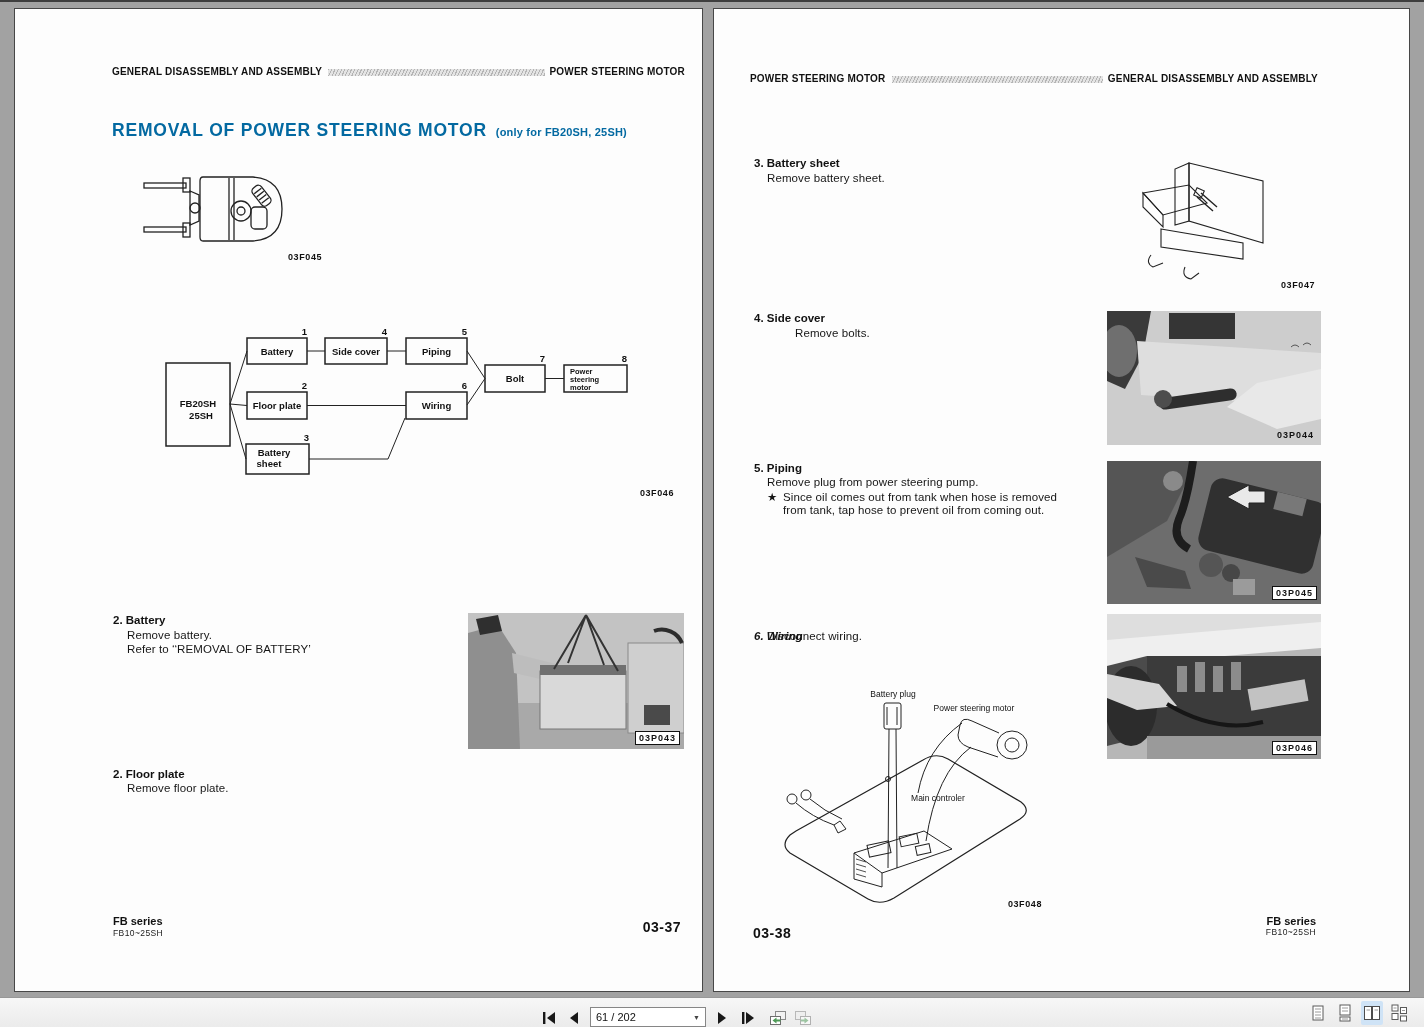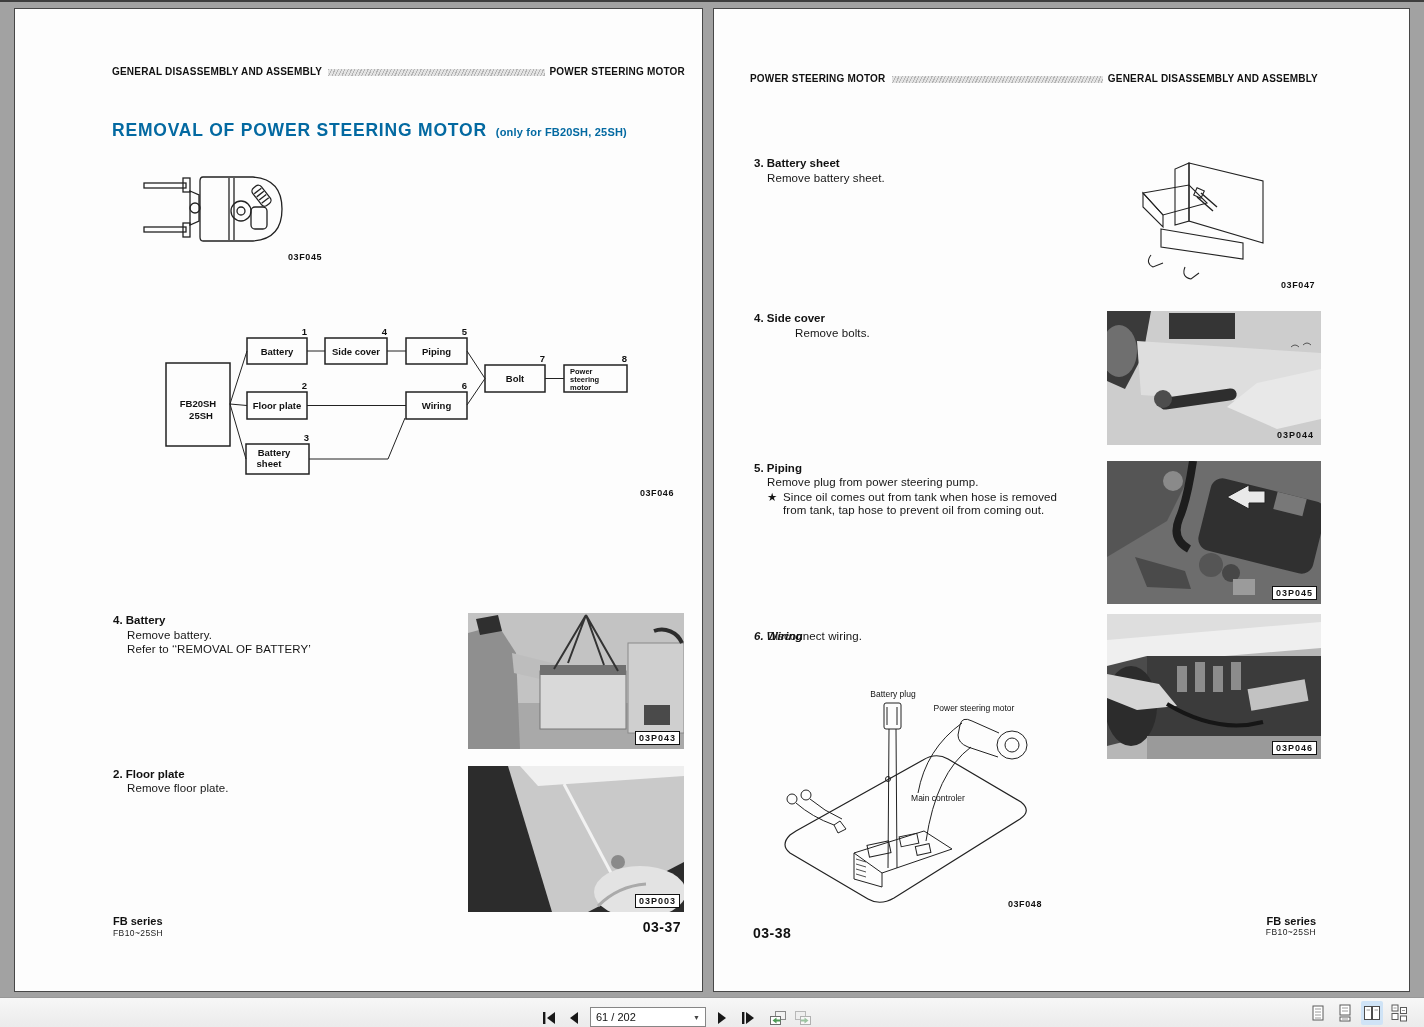--- a/index.html
+++ b/index.html
@@ -133,21 +133,21 @@
     <text class="fc-n" x="226" y="19">4</text>
     <text class="fc-n" x="306" y="19">5</text>
     <text class="fc-n" x="146" y="73">2</text>
     <text class="fc-n" x="306" y="73">6</text>
     <text class="fc-n" x="148" y="125">3</text>
     <text class="fc-n" x="384" y="46">7</text>
     <text class="fc-n" x="466" y="46">8</text>
     <text class="fc-fig" x="513" y="180">03F046</text>
   </svg>
 
-  <div class="abs sech" style="left:98px; top:605px;">4. Battery</div>
+  <div class="abs sech" style="left:98px; top:605px;">2. Battery</div>
   <div class="abs secl" style="left:112px; top:620px;">Remove battery.</div>
   <div class="abs secl" style="left:112px; top:634px;">Refer to ‘‘REMOVAL OF BATTERY’</div>
 
   <div class="photo" style="left:453px; top:604px; width:216px; height:136px;">
     <svg width="216" height="136">
       <rect width="216" height="136" fill="#c3c3c3"></rect>
       <rect y="90" width="216" height="46" fill="#a9a9a9"></rect>
       <polygon points="0,20 30,12 48,40 52,136 0,136" fill="#8f8f8f"></polygon>
       <polygon points="8,6 30,2 34,18 12,22" fill="#2f2f2f"></polygon>
       <polygon points="44,40 92,52 90,70 46,60" fill="#bdbdbd"></polygon>
@@ -157,32 +157,20 @@
       <rect x="160" y="30" width="56" height="90" fill="#cfcfcf" stroke="#8a8a8a"></rect>
       <path d="M186 18 A22 22 0 0 1 214 30" stroke="#2c2c2c" stroke-width="4" fill="none"></path>
       <rect x="176" y="92" width="26" height="20" fill="#4a4a4a"></rect>
     </svg>
     <span class="plabel">03P043</span>
   </div>
 
   <div class="abs sech" style="left:98px; top:759px;">2. Floor plate</div>
   <div class="abs secl" style="left:112px; top:773px;">Remove floor plate.</div>
 
-  <div class="photo" style="left:453px; top:757px; width:216px; height:146px;">
-    <svg width="216" height="146">
-      <rect width="216" height="146" fill="#2c2c2c"></rect>
-      <polygon points="40,0 216,0 216,96 120,146 84,146" fill="#c9c9c9"></polygon>
-      <polygon points="52,0 216,0 216,10 70,20" fill="#efefef"></polygon>
-      <line x1="96" y1="18" x2="150" y2="120" stroke="#f2f2f2" stroke-width="3"></line>
-      <circle cx="150" cy="96" r="7" fill="#8a8a8a"></circle>
-      <ellipse cx="172" cy="126" rx="46" ry="26" fill="#e3e3e3"></ellipse>
-      <path d="M130 140 Q150 120 178 118" stroke="#aaa" stroke-width="3" fill="none"></path>
-    </svg>
-    <span class="plabel">03P003</span>
-  </div>
 
   <div class="abs footer-series" style="left:98px; top:906px;">FB series</div>
   <div class="abs footer-models" style="left:98px; top:919px;">FB10~25SH</div>
   <div class="abs footer-pno" style="right:21px; top:910px;">03-37</div>
 </div>
 
 <div class="page" id="pageR">
 
   <div class="hdrrow" style="left:36px; top:64px; width:568px;">
     <span class="hdrtext">POWER STEERING MOTOR</span>

